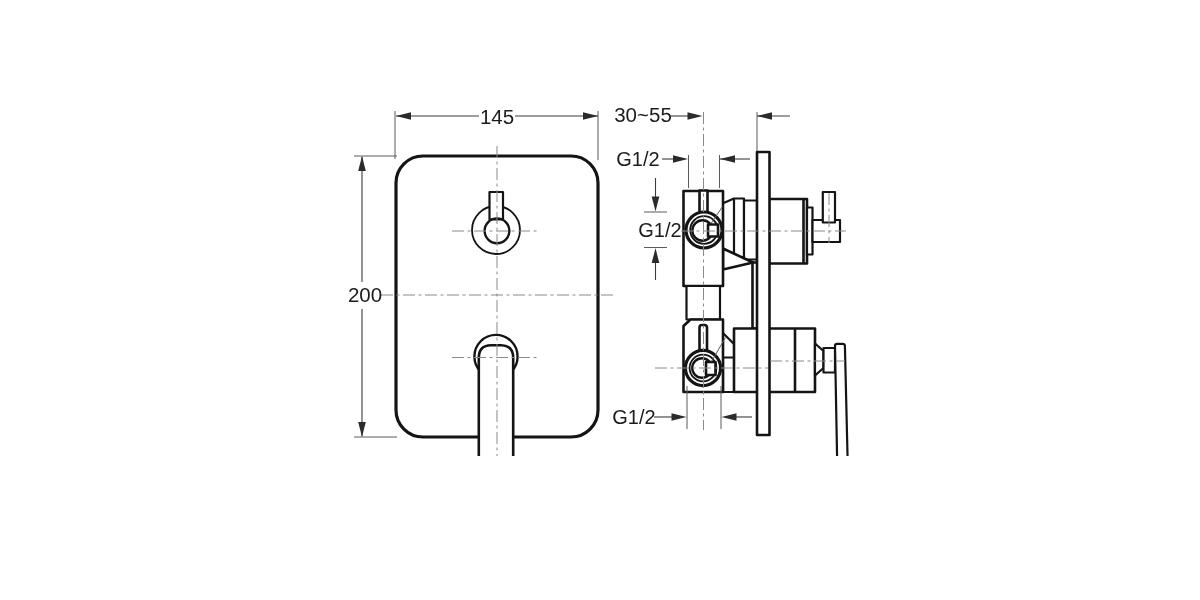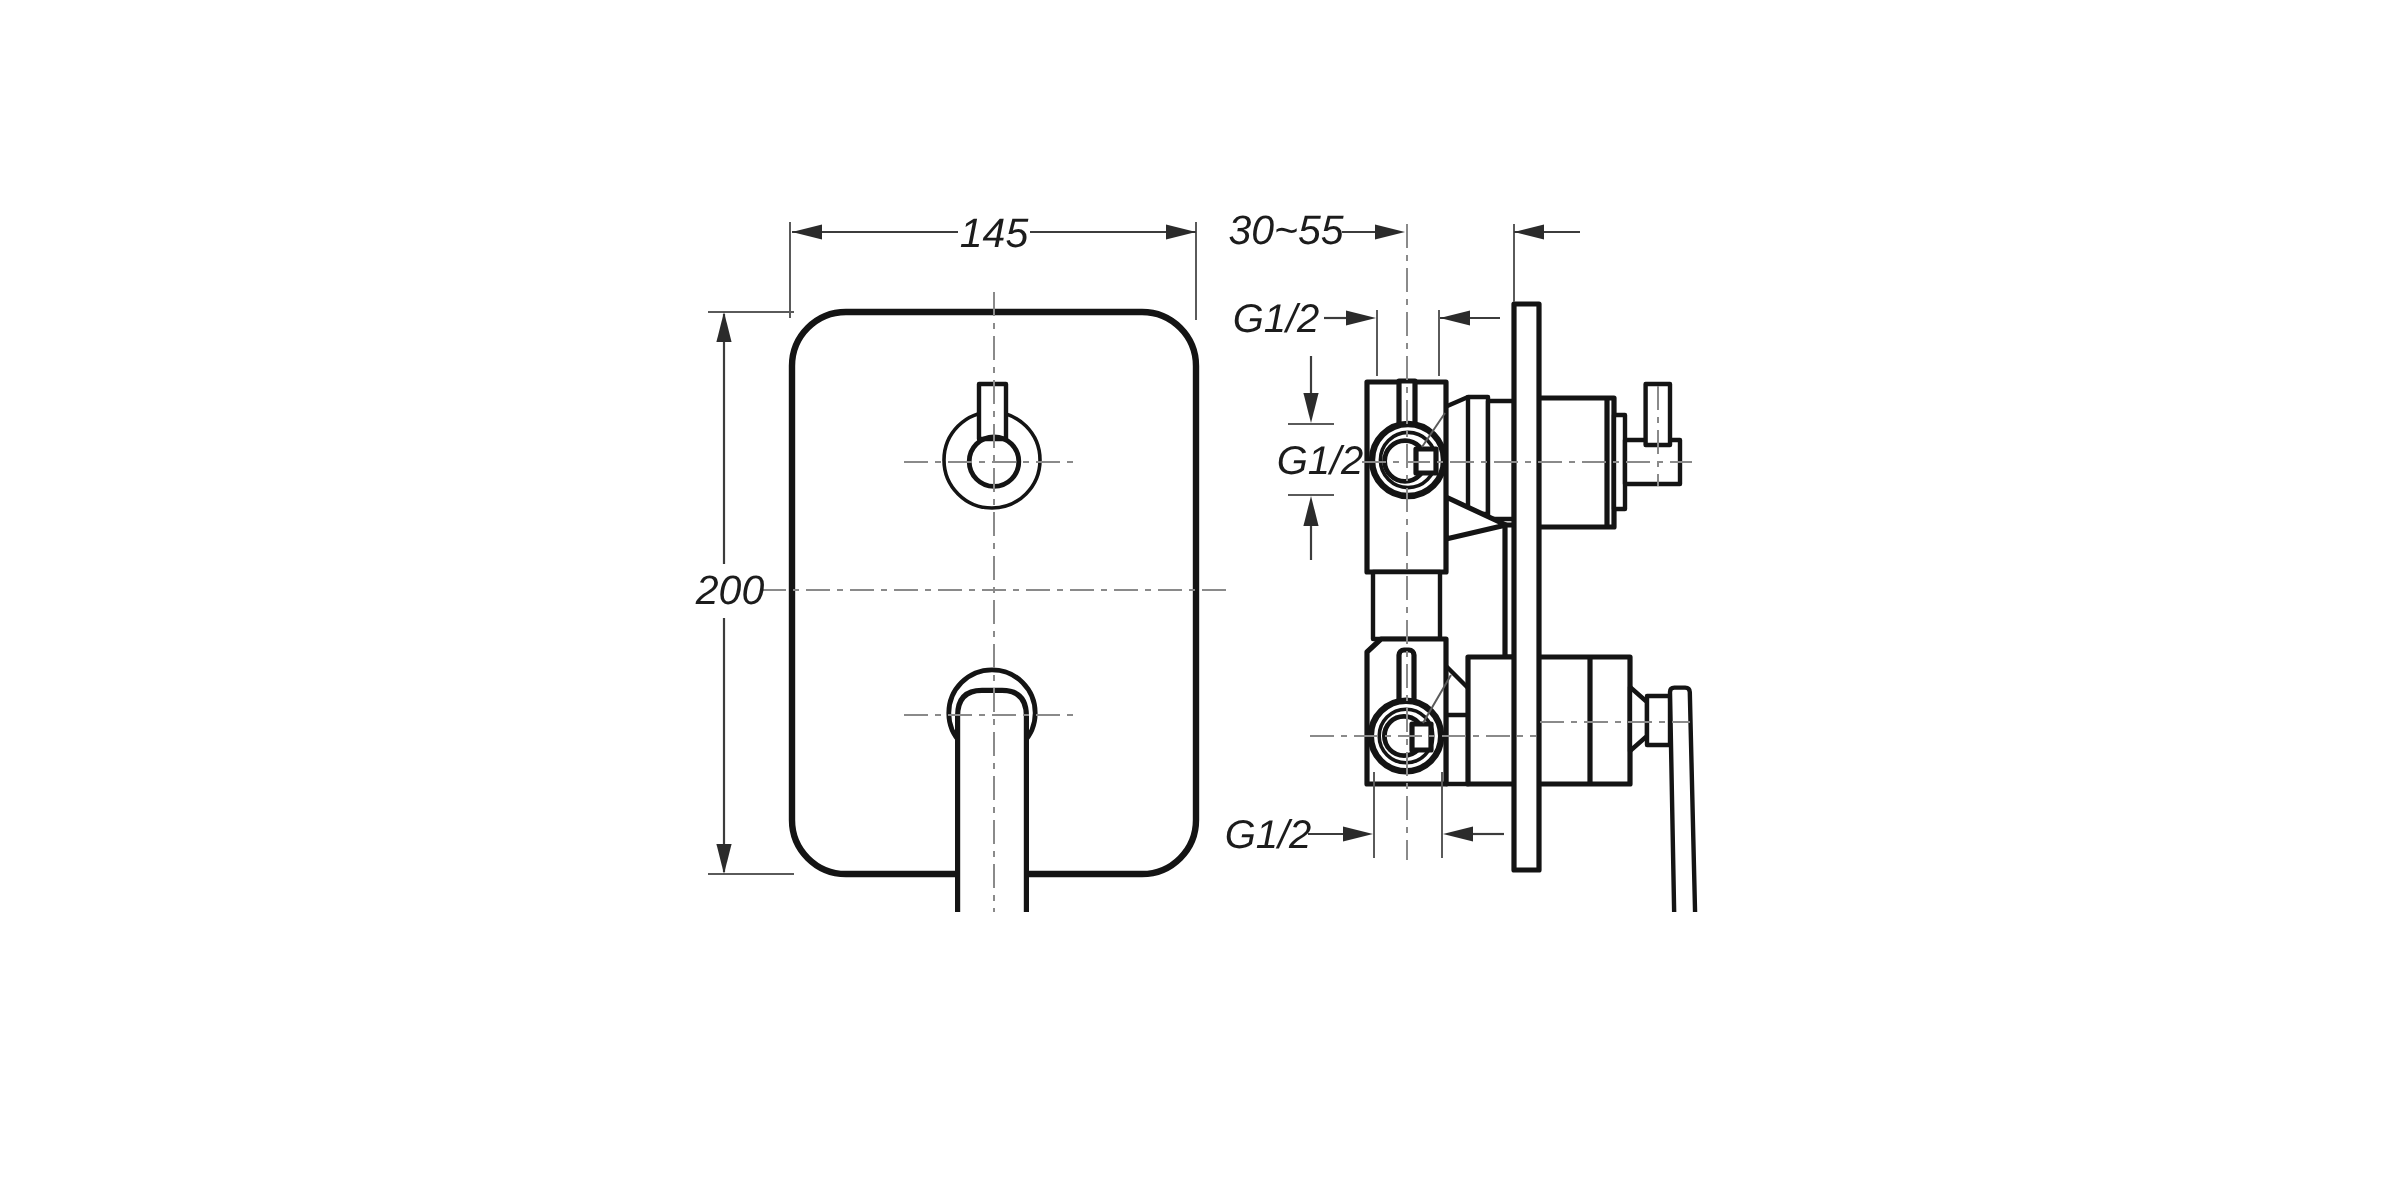--- a/index.html
+++ b/index.html
@@ -3,21 +3,20 @@
 <meta charset="utf-8">
 <style>
   html, body { margin: 0; padding: 0; background: #ffffff; }
   .canvas {
     position: relative;
     width: 1200px;
     height: 456px;
     background: #ffffff;
     overflow: hidden;
     font-family: "Liberation Sans", sans-serif;
-    font-style: italic;
   }
   svg { display: block; }
 
   
   .outline  { fill: #ffffff; stroke: #141414; stroke-width: 2.6; stroke-linejoin: round; }
   .o-thick  { stroke-width: 3.2; }
   .o-xthick { stroke-width: 4; fill: none; }
   .o-med    { stroke-width: 2.2; }
   .o-ring   { fill: none; stroke: #141414; stroke-width: 1.8; }
   .o-inner  { fill: none; stroke: #141414; stroke-width: 2.4; }

